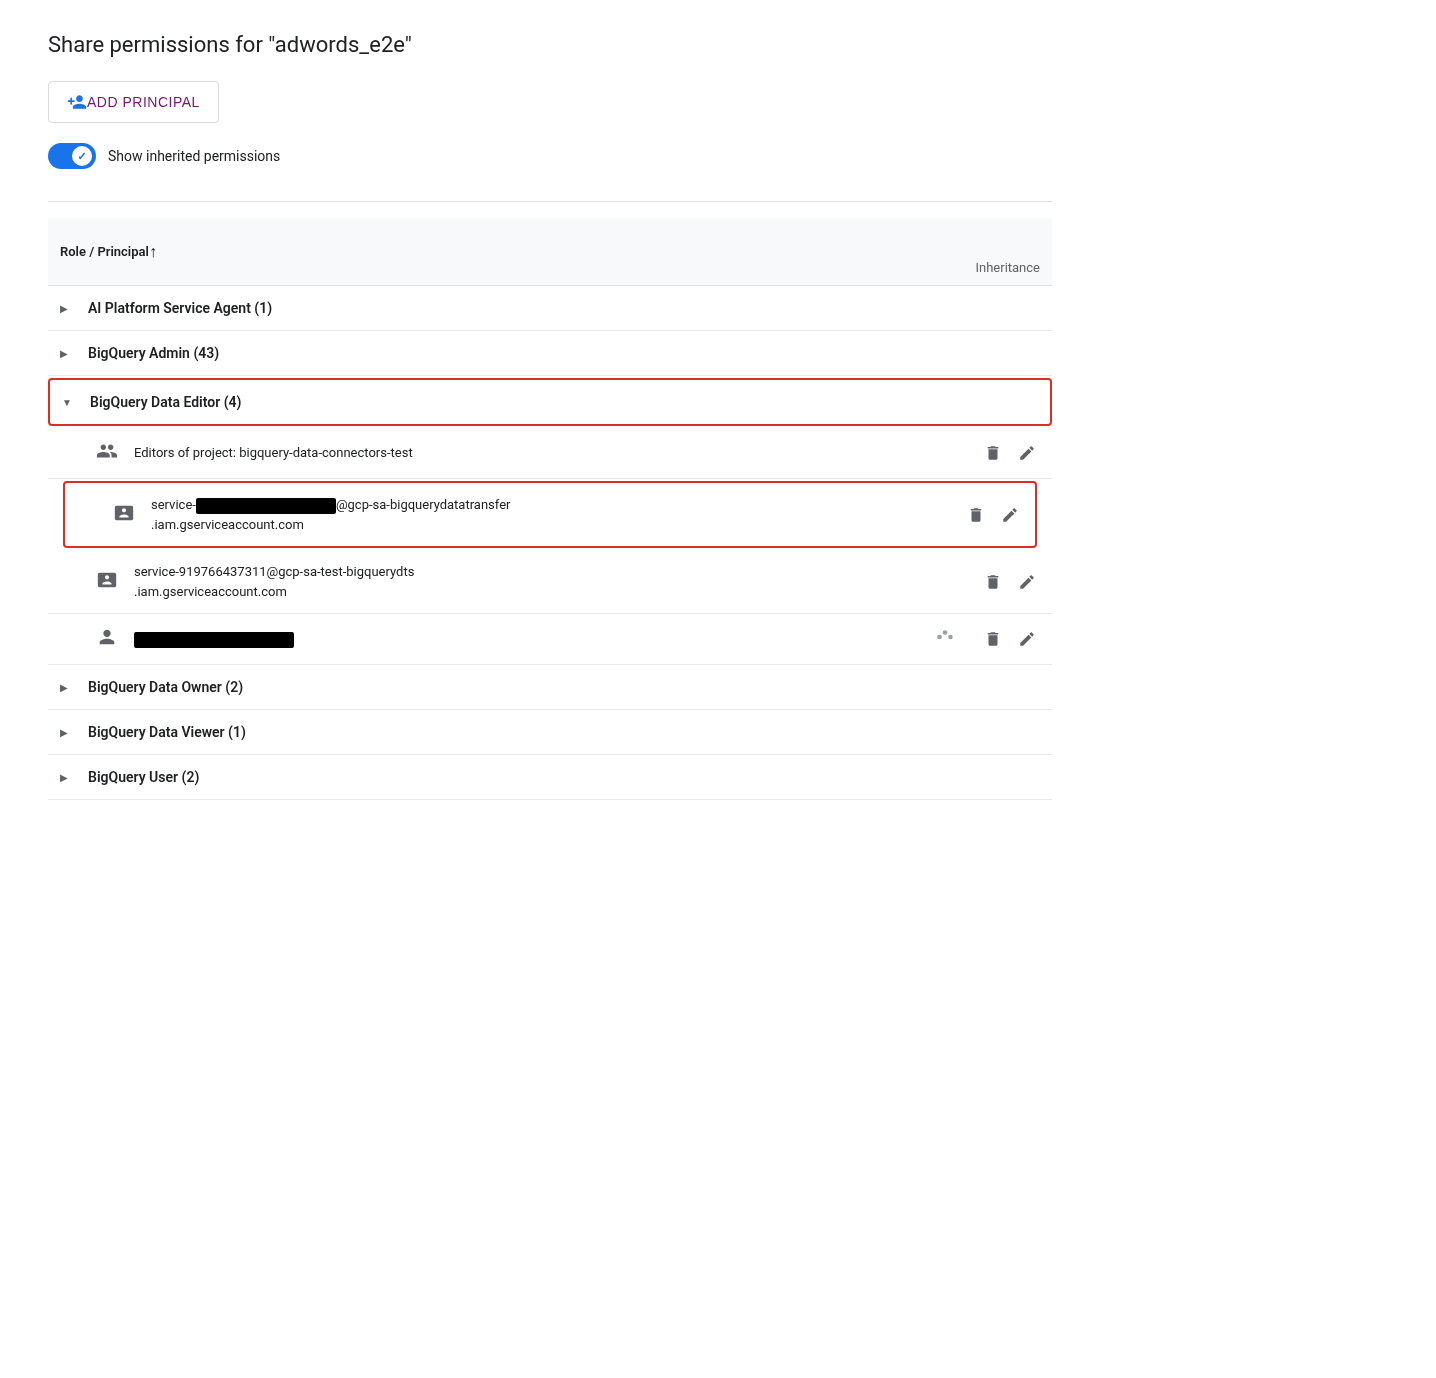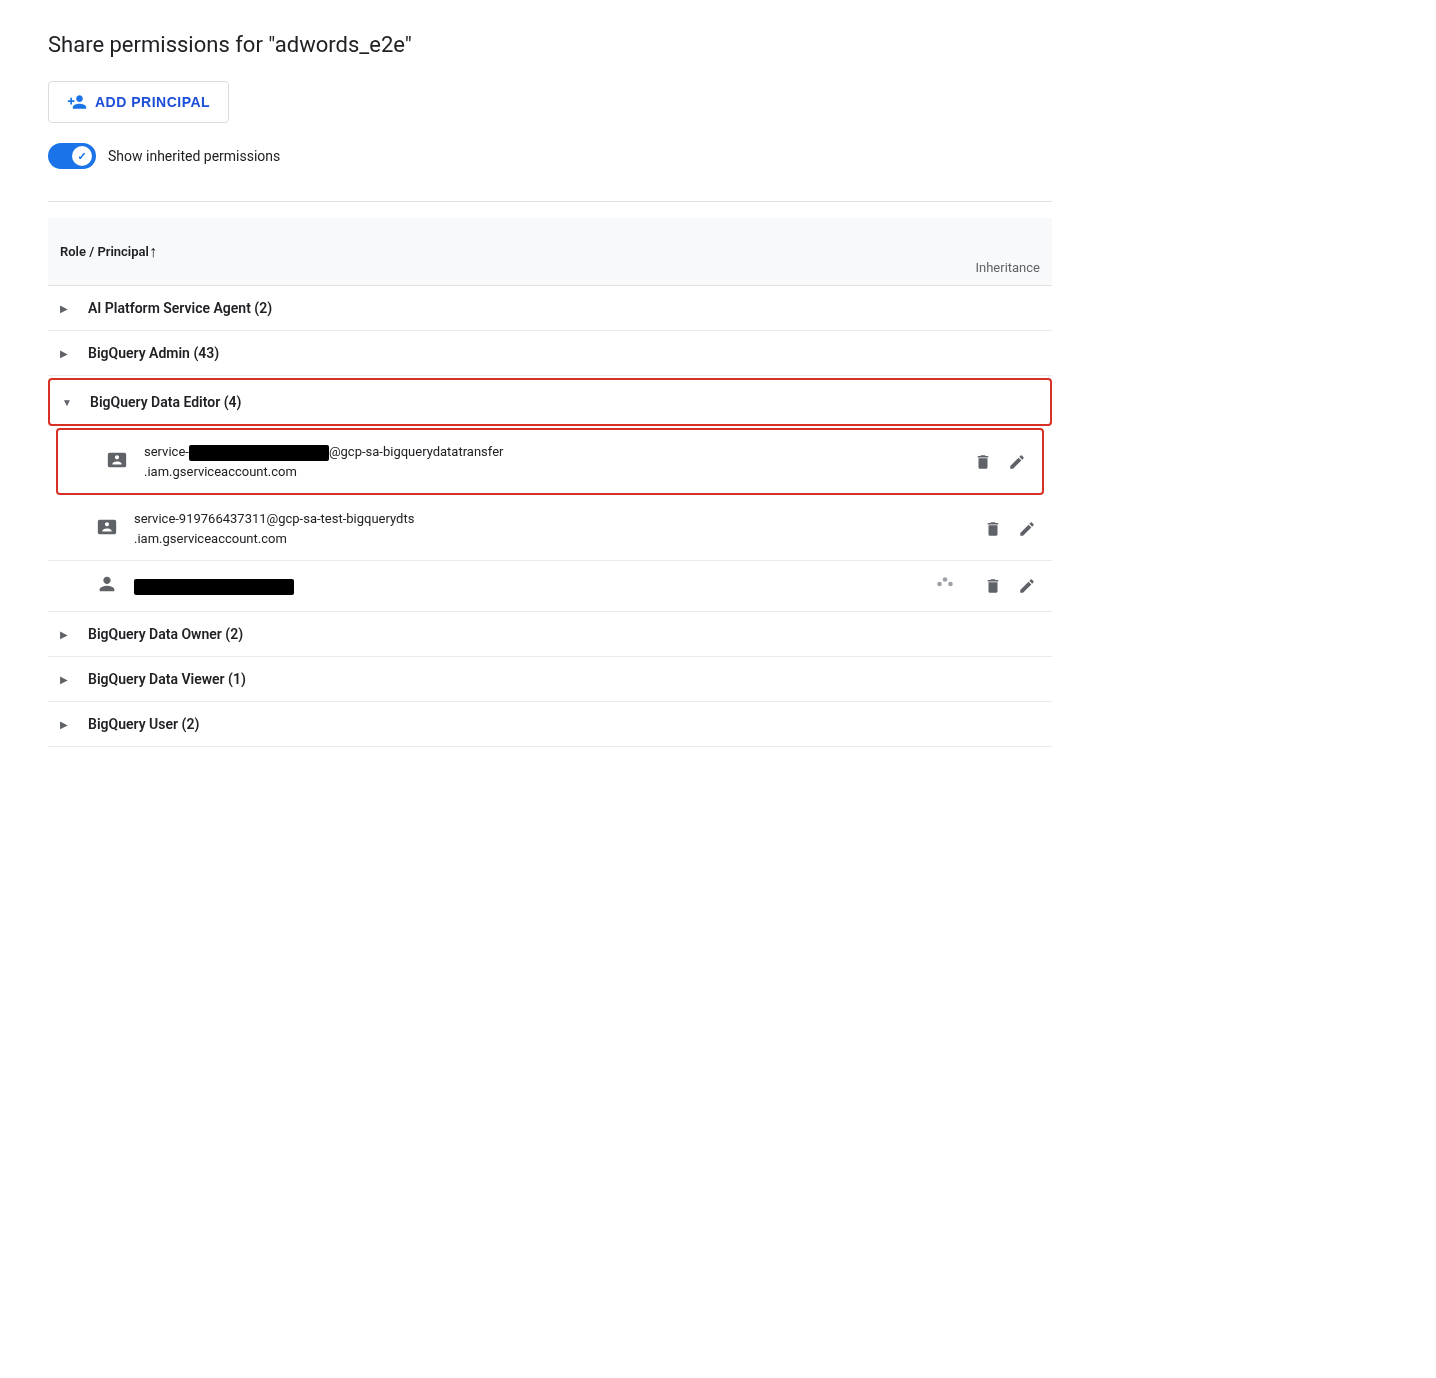--- a/index.html
+++ b/index.html
@@ -28,28 +28,27 @@
     }
     .header-desc {
       font-size: 14px;
       color: #5f6368;
       max-width: 500px;
       line-height: 1.5;
     }
     .add-principal-btn {
       display: flex;
       align-items: center;
-      gap: 8px;
       border: 1px solid #dadce0;
       border-radius: 4px;
       padding: 10px 18px;
       background: #fff;
-      color: #1d4ed8;
-      font-size: 14px;
-      font-weight: 700;
+      color: #701a75;
+      font-size: 14px;
+      font-weight: 400;
       cursor: pointer;
       white-space: nowrap;
       letter-spacing: 0.5px;
     }
     .toggle-row {
       display: flex;
       align-items: center;
       gap: 12px;
       margin-bottom: 32px;
     }
@@ -225,21 +224,21 @@
     }
     .redacted-box {
       background: #000;
       display: inline-block;
       border-radius: 2px;
       vertical-align: middle;
     }
     .principal-row-highlighted {
       border: 2px solid #d93025;
       border-radius: 4px;
-      margin: 2px 8px;
+      margin: 2px 15px;
     }
     .inheritance-icon {
       margin-right: 16px;
       color: #9aa0a6;
       font-size: 18px;
     }
   </style>
 </head>
 <body>
 
@@ -272,33 +271,53 @@
   <div class="table-header">
     <div class="table-header-left">
       <span>Role / Principal</span>
       <span class="sort-arrow">↑</span>
     </div>
     <span class="table-header-right">Inheritance</span>
   </div>
 
   <div class="role-row">
     <span class="role-expand-icon">▶</span>
-    <span class="role-name">AI Platform Service Agent (2)</span>
+    <span class="role-name">AI Platform Service Agent (1)</span>
   </div>
 
   <div class="role-row">
     <span class="role-expand-icon">▶</span>
     <span class="role-name">BigQuery Admin (43)</span>
   </div>
 
   <div class="role-row role-row-highlighted">
     <span class="role-expand-icon">▼</span>
     <span class="role-name">BigQuery Data Editor (4)</span>
   </div>
 
+  <div class="principal-row">
+    <span class="principal-icon">
+      <svg width="22" height="22" viewBox="0 0 24 24" fill="#5f6368">
+          <path d="M16 11c1.66 0 2.99-1.34 2.99-3S17.66 5 16 5c-1.66 0-3 1.34-3 3s1.34 3 3 3zm-8 0c1.66 0 2.99-1.34 2.99-3S9.66 5 8 5C6.34 5 5 6.34 5 8s1.34 3 3 3zm0 2c-2.33 0-7 1.17-7 3.5V19h14v-2.5c0-2.33-4.67-3.5-7-3.5zm8 0c-.29 0-.62.02-.97.05 1.16.84 1.97 1.97 1.97 3.45V19h6v-2.5c0-2.33-4.67-3.5-7-3.5z"></path>
+        </svg>
+    </span>
+    <span class="principal-name">Editors of project: bigquery-data-connectors-test</span>
+    <div class="principal-actions">
+      <button class="action-btn">
+        <svg width="18" height="18" viewBox="0 0 24 24" fill="#5f6368">
+            <path d="M6 19c0 1.1.9 2 2 2h8c1.1 0 2-.9 2-2V7H6v12zM19 4h-3.5l-1-1h-5l-1 1H5v2h14V4z"></path>
+          </svg>
+      </button>
+      <button class="action-btn">
+        <svg width="18" height="18" viewBox="0 0 24 24" fill="#5f6368">
+            <path d="M3 17.25V21h3.75L17.81 9.94l-3.75-3.75L3 17.25zM20.71 7.04c.39-.39.39-1.02 0-1.41l-2.34-2.34c-.39-.39-1.02-.39-1.41 0l-1.83 1.83 3.75 3.75 1.83-1.83z"></path>
+          </svg>
+      </button>
+    </div>
+  </div>
 
   <div class="principal-row principal-row-highlighted">
     <span class="principal-icon">
       <svg width="22" height="22" viewBox="0 0 24 24" fill="#5f6368">
           <path d="M20 4H4c-1.1 0-2 .9-2 2v12c0 1.1.9 2 2 2h16c1.1 0 2-.9 2-2V6c0-1.1-.9-2-2-2zm-8 2.75c1.24 0 2.25 1.01 2.25 2.25S13.24 11.25 12 11.25 9.75 10.24 9.75 9 10.76 6.75 12 6.75zM17 17H7v-.75c0-1.67 3.33-2.5 5-2.5s5 .83 5 2.5V17z"></path>
         </svg>
     </span>
     <span class="principal-name">
       service-<span class="redacted-box" style="width:140px;height:16px;"></span>@gcp-sa-bigquerydatatransfer<br>.iam.gserviceaccount.com
     </span>

